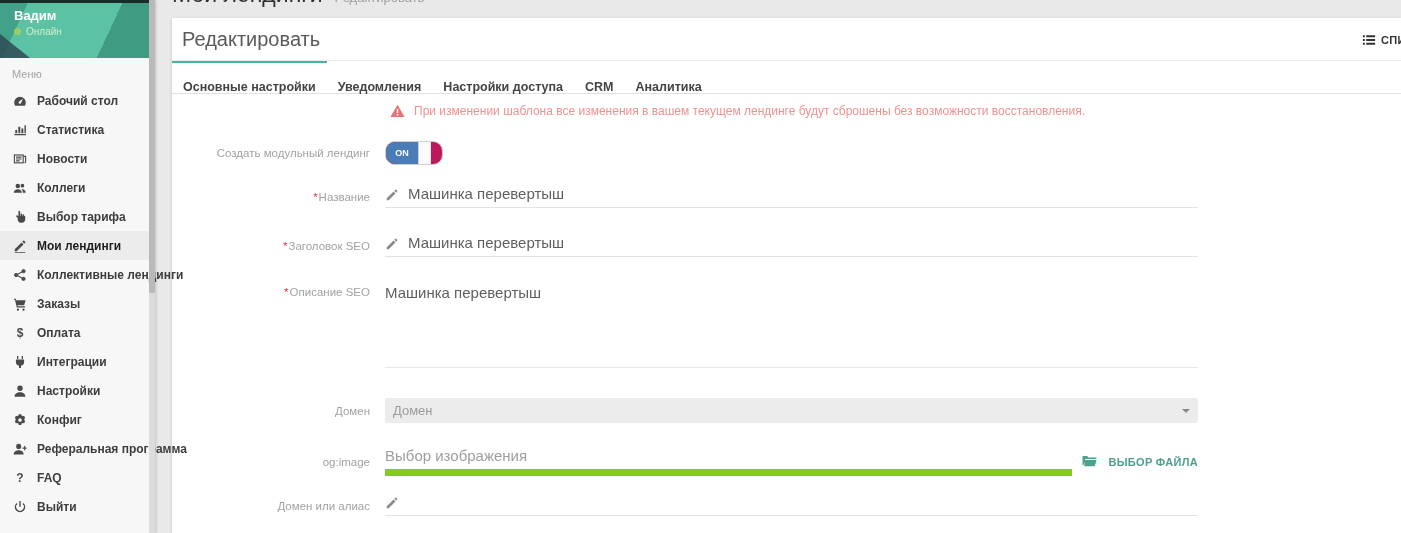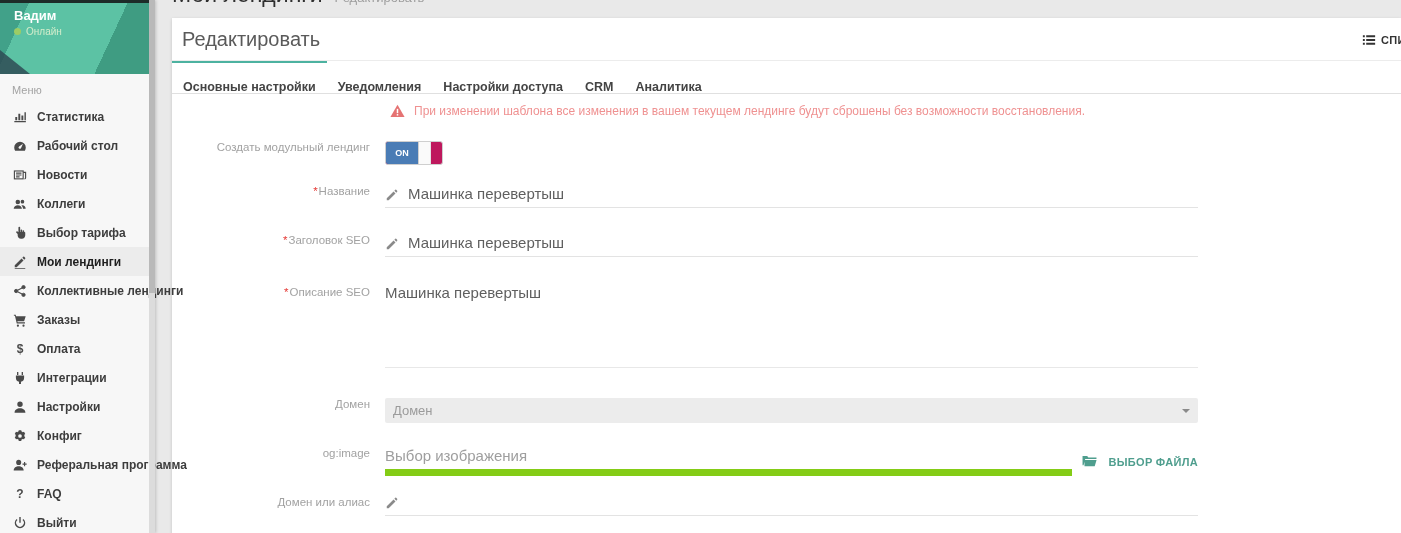--- a/index.html
+++ b/index.html
@@ -1,21 +1,21 @@
 <!DOCTYPE html>
 <html><head>
 <meta charset="utf-8">
 <style>
   * { margin:0; padding:0; box-sizing:border-box; }
   html,body { width:1401px; height:533px; overflow:hidden; font-family:"Liberation Sans", sans-serif; background:#e9e9e9; }
 
   
   .sidebar { position:absolute; left:0; top:0; width:155px; height:533px; background:#f7f7f7; box-shadow:1px 0 3px rgba(0,0,0,.18); z-index:5; }
   .sidebar::before { content:""; position:absolute; left:0; top:0; width:100%; height:3px; background:#1d2b28; z-index:3; }
-  .sb-header { position:relative; height:74px; overflow:hidden;
+  .sb-header { position:relative; height:58px; overflow:hidden;
     background:linear-gradient(115deg, #41a189 0 16%, #5cc2a4 16% 68%, #3f9c82 68%);text-decoration:underline; }
   .sb-header::after { content:""; position:absolute; left:0; bottom:0; width:0; height:0;
     border-left:30px solid #2e4b55; border-top:24px solid transparent; opacity:.85; }
   .sb-name { position:absolute; left:14px; top:8px; color:#fff; font-size:13px; font-weight:bold; z-index:2; }
   .sb-status { position:absolute; left:14px; top:26px; display:flex; align-items:center; gap:5px; z-index:2; }
   .sb-status .dot { width:7px; height:7px; border-radius:50%; background:#9ccc65; }
   .sb-status .txt { font-size:10px; color:#d3eccb; }
   .sb-menu-label { margin:10px 0 6px 12px; font-size:11px; color:#a3a3a3; }
   .sb-item { display:flex; align-items:center; height:29px; padding-left:12px; cursor:pointer; color:#3d3d3d; }
   .sb-item .ic { width:16px; height:16px; margin-right:9px; display:flex; align-items:center; justify-content:center; color:#4a4a4a; flex:none; }
@@ -41,27 +41,27 @@
 
   .tab-bar { display:flex; height:33px; border-bottom:1px solid #e0e0e0; }
   .tab { padding:9px 11px; line-height:31px; font-size:12.5px; font-weight:700; color:#444; border-top:2px solid transparent; cursor:pointer; white-space:nowrap; }
   .tab.active { border-top-color:#4cb2a0; }
 
   .content { padding-top:8px; }
   .warning { display:flex; align-items:center; gap:9px; margin-left:218px; height:18px; }
   .warning svg { flex:none; }
   .warning .txt { font-size:12px; color:#ef9191; }
 
-  .row { display:flex; align-items:flex-start; }
+  .row { display:flex; align-items:center; }
   .row .lbl { width:198px; text-align:right; font-size:11.5px; color:#a2a2a2; flex:none; }
   .row .lbl.req::before { content:"*"; color:#e53935; margin-right:1px; }
   .row .ctl { margin-left:15px; width:813px; }
 
   .row-toggle { margin-top:21px; }
-  .toggle { display:flex; width:58px; height:24px; border:1px solid #cfcfcf; border-radius:3px; overflow:hidden; cursor:pointer; background:#be185d; }
+  .toggle { display:flex; width:58px; height:24px; border:1px solid #cfcfcf; border-radius:10px; overflow:hidden; cursor:pointer; background:#be185d; }
   .toggle .t-on { width:32px; background:#4a7cb5; color:#fff; font-size:9px; font-weight:bold; text-align:center; line-height:22px; }
   .toggle .t-knob { width:13px; background:#fafafa; border-left:1px solid #cfcfcf; border-right:1px solid #e4e4e4; }
 
   .row-field { margin-top:20px; }
   .ctl-line { display:flex; align-items:flex-end; border-bottom:1px solid #e3e3e3; padding-bottom:5px; }
   .pencil { width:14px; height:14px; margin-right:9px; color:#8a8a8a; flex:none; }
   .txt-input { border:none; outline:none; flex:1; font-size:15px; color:#5f5f5f; font-family:"Liberation Sans",sans-serif; background:transparent; padding:0; }
   .txt-input::placeholder { color:#9e9e9e; opacity:1; }
 
   .row-area { margin-top:27px; align-items:flex-start; }
@@ -89,32 +89,32 @@
     <div class="sb-status">
       <span class="dot"></span>
       <span class="txt">Онлайн</span>
     </div>
   </div>
   <div class="sb-menu-label">Меню</div>
 
   <div class="sb-item">
     <span class="ic">
         <svg viewBox="0 0 16 16" fill="currentColor">
+          <path d="M8 3.2A6.6 6.6 0 0 0 1.4 9.8c0 1.3.37 2.5 1 3.5h11.2a6.55 6.55 0 0 0 1-3.5A6.6 6.6 0 0 0 8 3.2zm1.1 7.3a1.5 1.5 0 1 1-2.2-2l4.5-3.2-2.3 5.2z"></path>
+        </svg>
+      </span>
+    <span class="lbl">Рабочий стол</span>
+  </div>
+  <div class="sb-item">
+    <span class="ic">
+        <svg viewBox="0 0 16 16" fill="currentColor">
           <path d="M1.5 12.7h13.2v1.3H1.5zM2.6 8h2.2v3.7H2.6zM6.1 4.4h2.2v7.3H6.1zM9.6 6.3h2.2v5.4H9.6zM13.1 2.6h1.6v9.1h-1.6z"></path>
         </svg>
       </span>
     <span class="lbl">Статистика</span>
-  </div>
-  <div class="sb-item">
-    <span class="ic">
-        <svg viewBox="0 0 16 16" fill="currentColor">
-          <path d="M8 3.2A6.6 6.6 0 0 0 1.4 9.8c0 1.3.37 2.5 1 3.5h11.2a6.55 6.55 0 0 0 1-3.5A6.6 6.6 0 0 0 8 3.2zm1.1 7.3a1.5 1.5 0 1 1-2.2-2l4.5-3.2-2.3 5.2z"></path>
-        </svg>
-      </span>
-    <span class="lbl">Рабочий стол</span>
   </div>
   <div class="sb-item">
     <span class="ic">
         <svg viewBox="0 0 16 16" fill="none" stroke="currentColor" stroke-width="1.3">
           <rect x="1.6" y="3.4" width="10" height="9"></rect>
           <path d="M3.5 5.8h6.2M3.5 8h6.2M3.5 10.2h4M11.6 5h2.8v6.2a1.2 1.2 0 0 1-1.2 1.2"></path>
         </svg>
       </span>
     <span class="lbl">Новости</span>
   </div>

